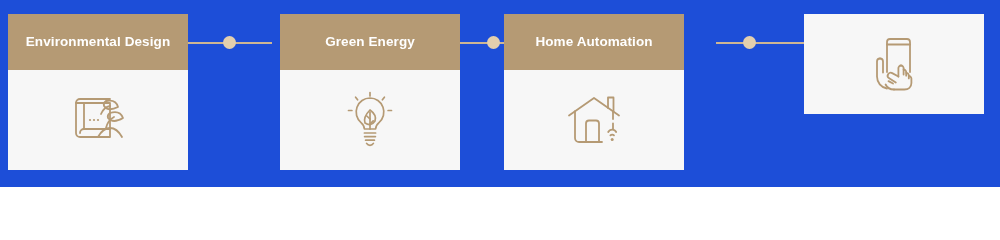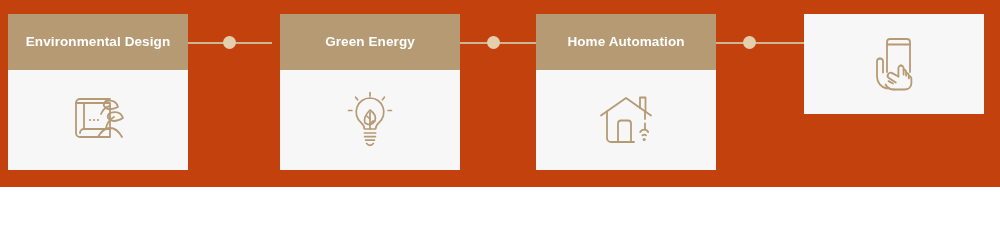--- a/index.html
+++ b/index.html
@@ -11,21 +11,21 @@
     width: 1000px;
     height: 187px;
     font-family: "Liberation Sans", sans-serif;
     overflow: hidden;
   }
 
   #stage {
     position: relative;
     width: 1000px;
     height: 187px;
-    background: #c2410c;
+    background: #1d4ed8;
   }
 
   
   .connector {
     position: absolute;
     height: 2px;
     background: #cdb694;
     top: 42px;
   }
   .connector-dot {
@@ -136,21 +136,21 @@
           <path d="M32 4.5 V8"></path>
           <path d="M17.6 9.2 l2 2.6"></path>
           <path d="M46.4 9.2 l-2 2.6"></path>
           <path d="M10.5 22.5 h3.4"></path>
           <path d="M50.1 22.5 h3.4"></path>
         </svg>
       </span>
     </div>
   </div>
 
-  <div class="card" style="left:536px;">
+  <div class="card" style="left:504px;">
     <div class="card-header">
       <span class="card-header-text">Home Automation</span>
     </div>
     <div class="card-body">
       <span class="icon-wrap">
         <svg viewBox="0 0 64 64" fill="none" stroke="#b59a74" stroke-width="1.8" stroke-linecap="round" stroke-linejoin="round">
           <path d="M7 27.5 L32 10 L57 27.5"></path>
           <path d="M13 23.2 V50 a4 4 0 0 0 4 4 h23"></path>
           <path d="M51 23.2 V31"></path>
           <path d="M46 20 V9.5 h5.5 V24"></path>

